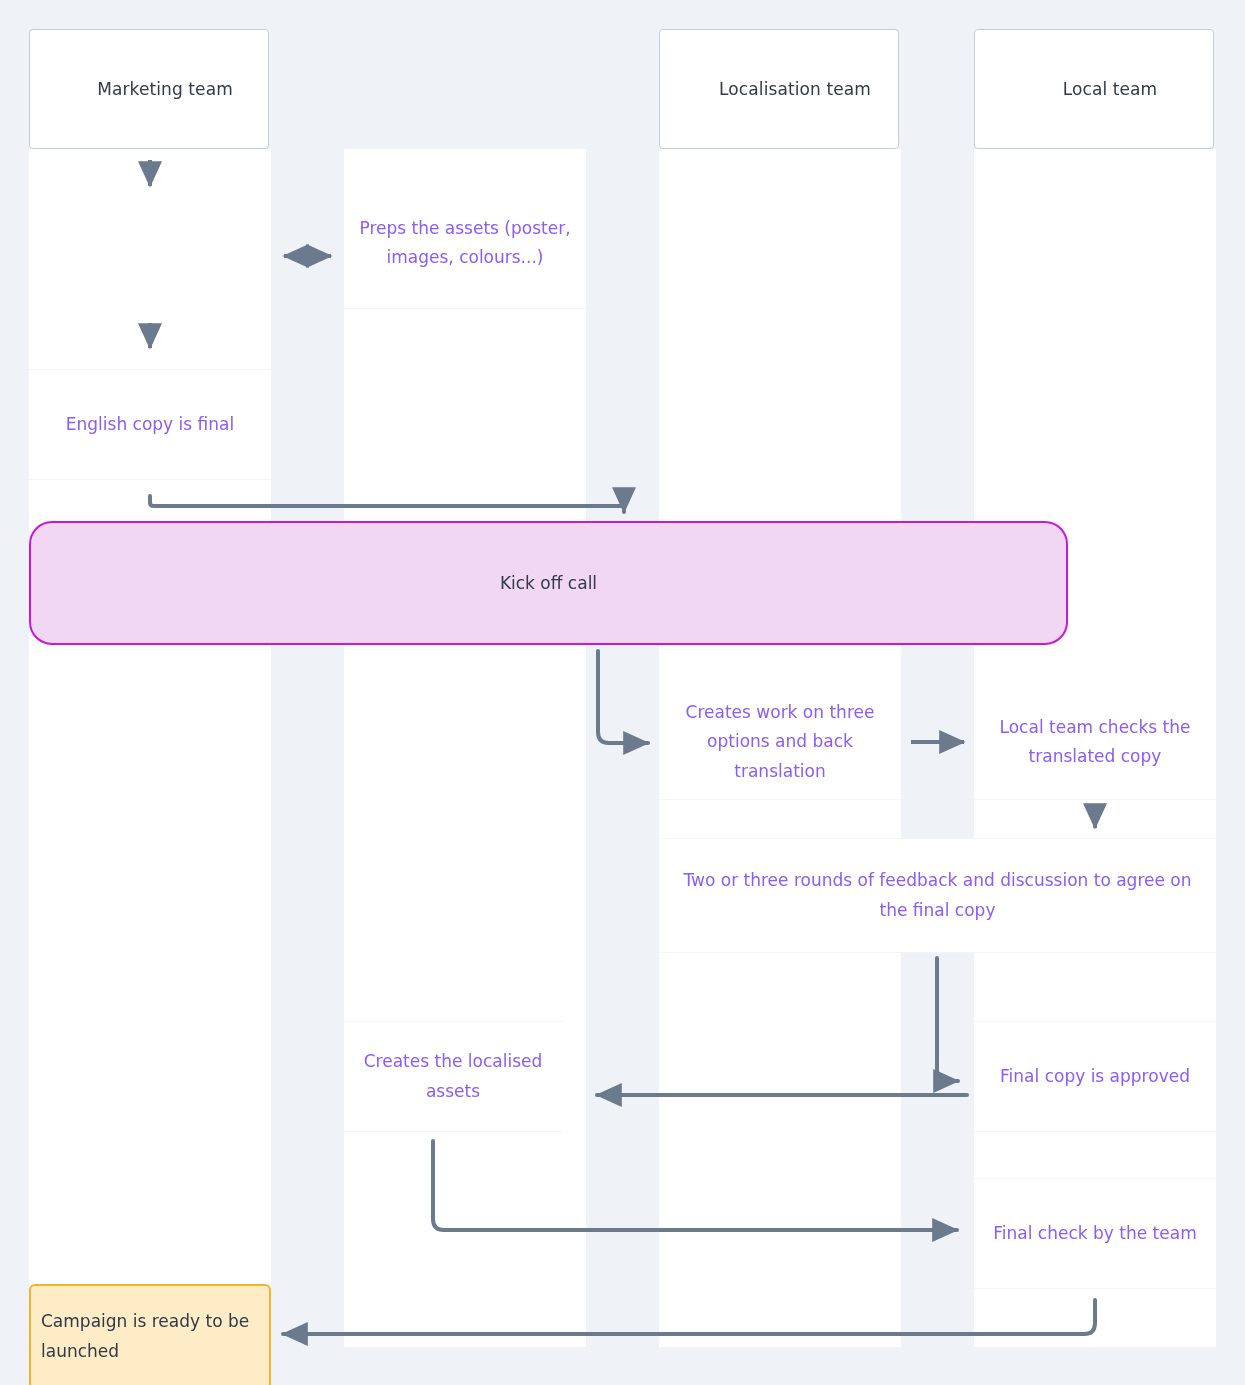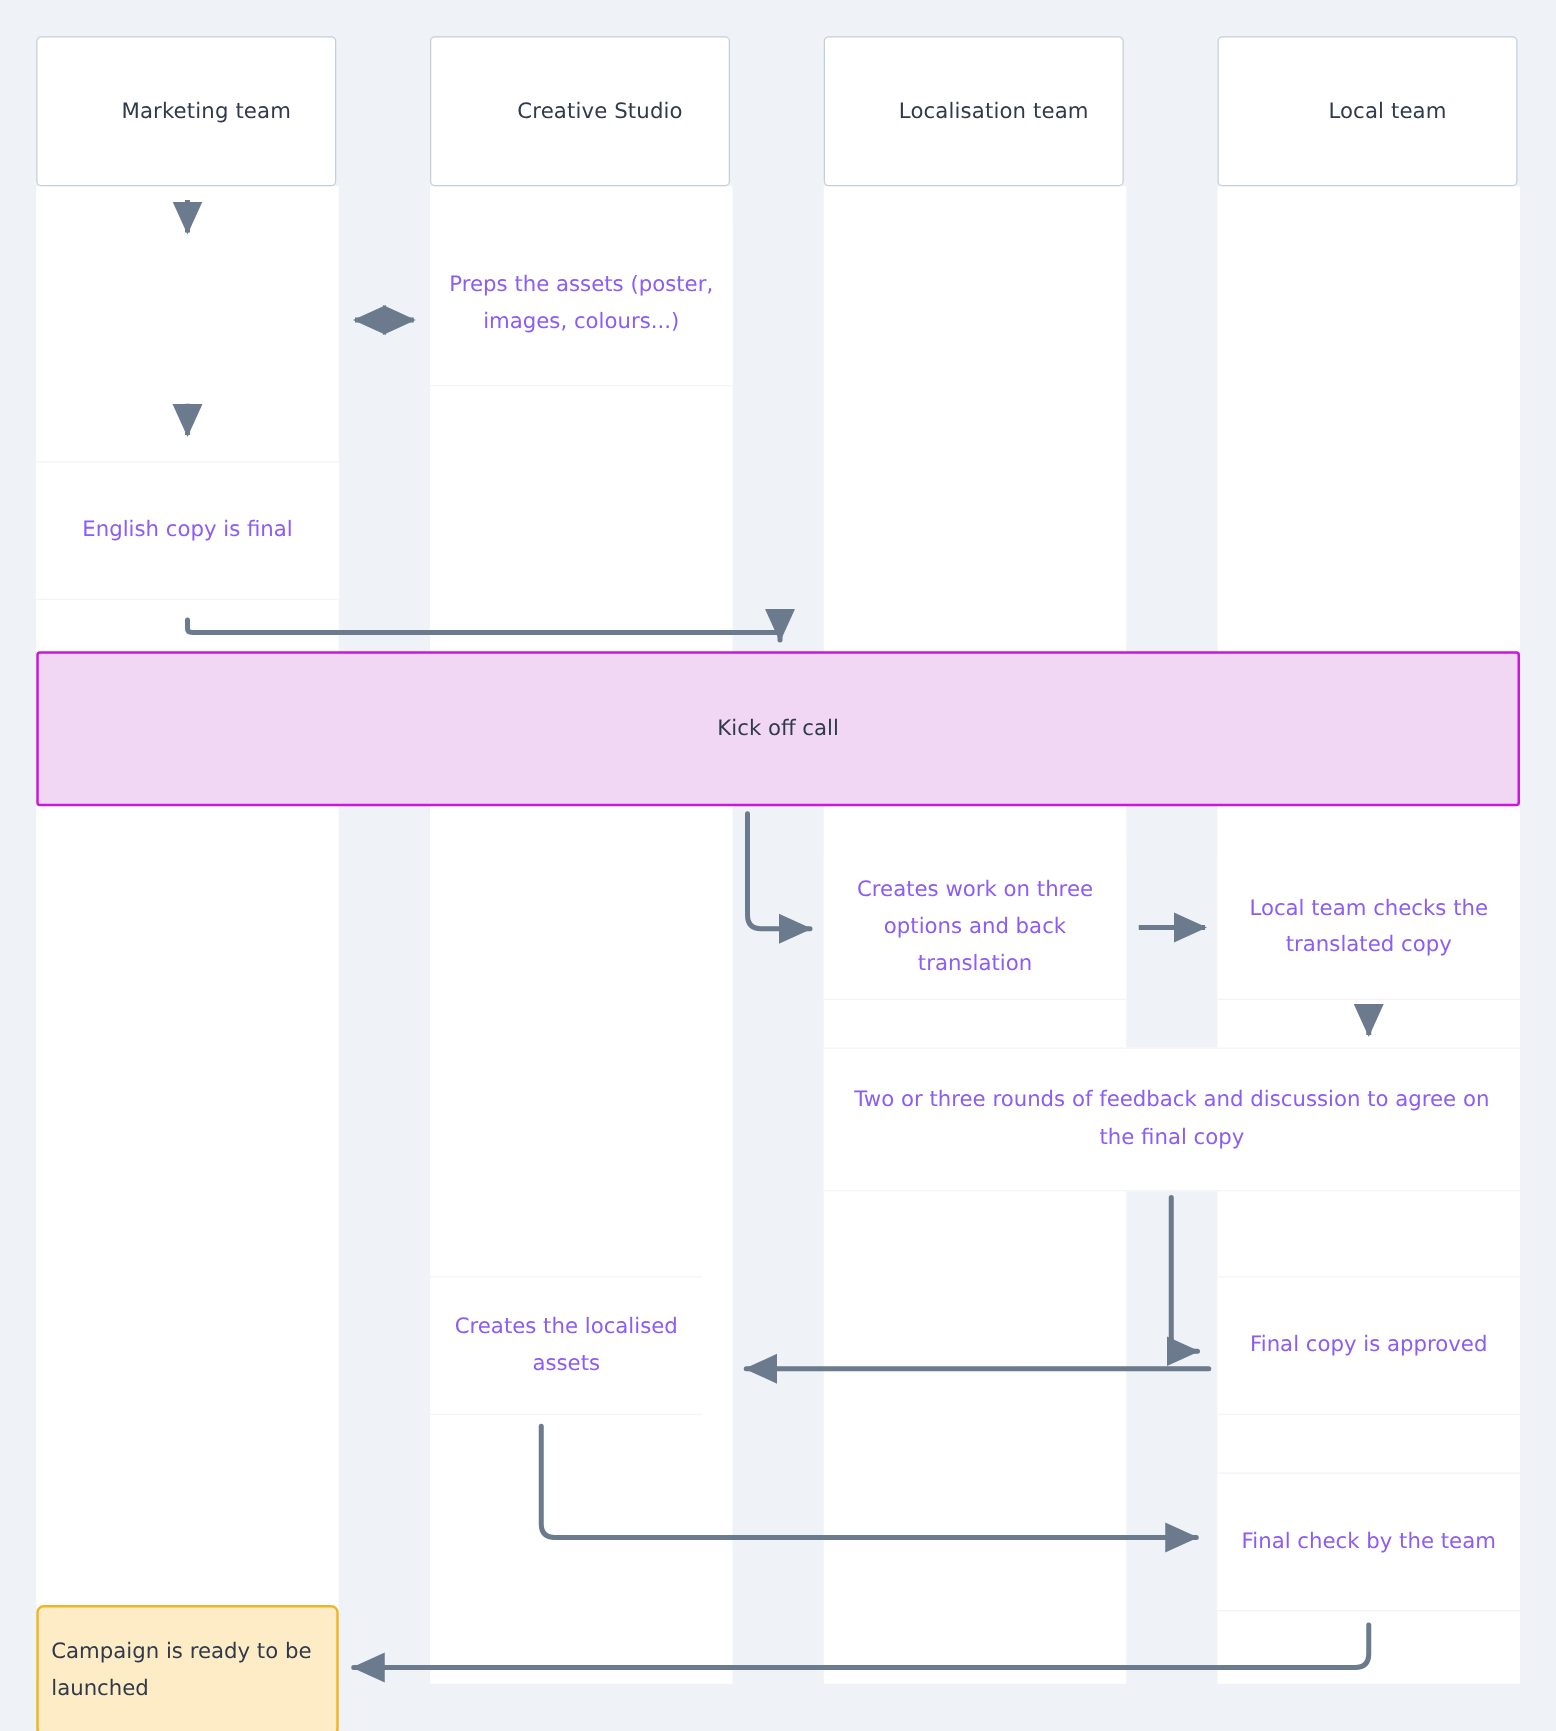--- a/index.html
+++ b/index.html
@@ -115,23 +115,20 @@
 <div id="canvas">
 
   <div class="lane" style="left:29px; height:1198px;"></div>
   <div class="lane" style="left:344px; height:1198px;"></div>
   <div class="lane" style="left:659px; height:1198px;"></div>
   <div class="lane" style="left:974px; height:1198px;"></div>
 
   <div class="lane-head" style="left:29px;">
     <span>Marketing team</span>
   </div>
-  <div class="lane-head" style="left:344px;">
-    <span>Creative Studio</span>
-  </div>
   <div class="lane-head" style="left:974px;">
     <span>Local team</span>
   </div>
   <div class="lane-head" style="left:659px;">
     <span>Localisation team</span>
   </div>
 
   <div class="cell divider-top divider-bottom" style="left:29px; top:369px; width:242px; height:111px;">
     <span>English copy is final</span>
   </div>
@@ -154,21 +151,21 @@
     <span>Final copy is approved</span>
   </div>
   <div class="cell divider-top divider-bottom" style="left:974px; top:1178px; width:242px; height:111px;">
     <span>Final check by the team</span>
   </div>
 
   <div class="cell divider-top divider-bottom" style="left:659px; top:838px; width:557px; height:115px;">
     <span>Two or three rounds of feedback and discussion to agree on the final copy</span>
   </div>
 
-  <div class="band-kickoff" style="left:29px; top:521px; width:1187px; height:124px;">
+  <div class="band-kickoff" style="left:29px; top:521px; width:1039px; height:124px;border-radius:23px;">
     <span>Kick off call</span>
   </div>
 
   <div class="box-launch" style="left:29px; top:1238px; width:242px; height:105px;">
     <span>Campaign is ready to be launched</span>
   </div>
 
   <svg id="arrows" viewBox="0 0 1245 1385">
     <defs>
       <marker id="ah" markerWidth="9" markerHeight="9" refX="6.2" refY="3.4" orient="auto" markerUnits="strokeWidth">

